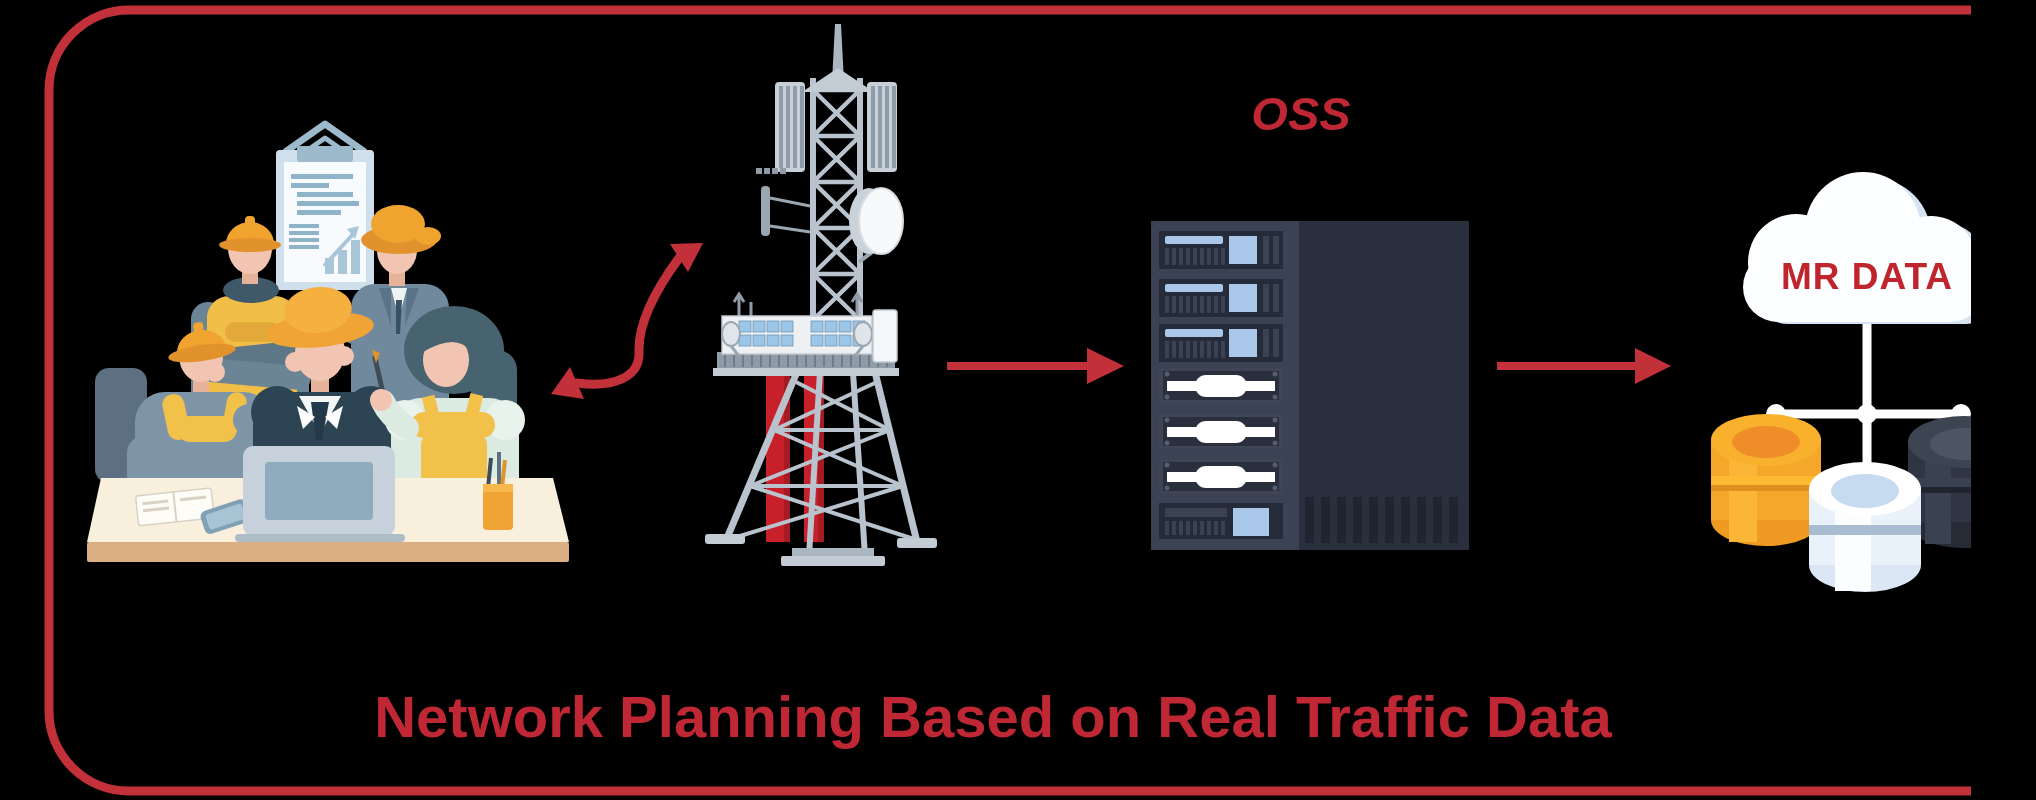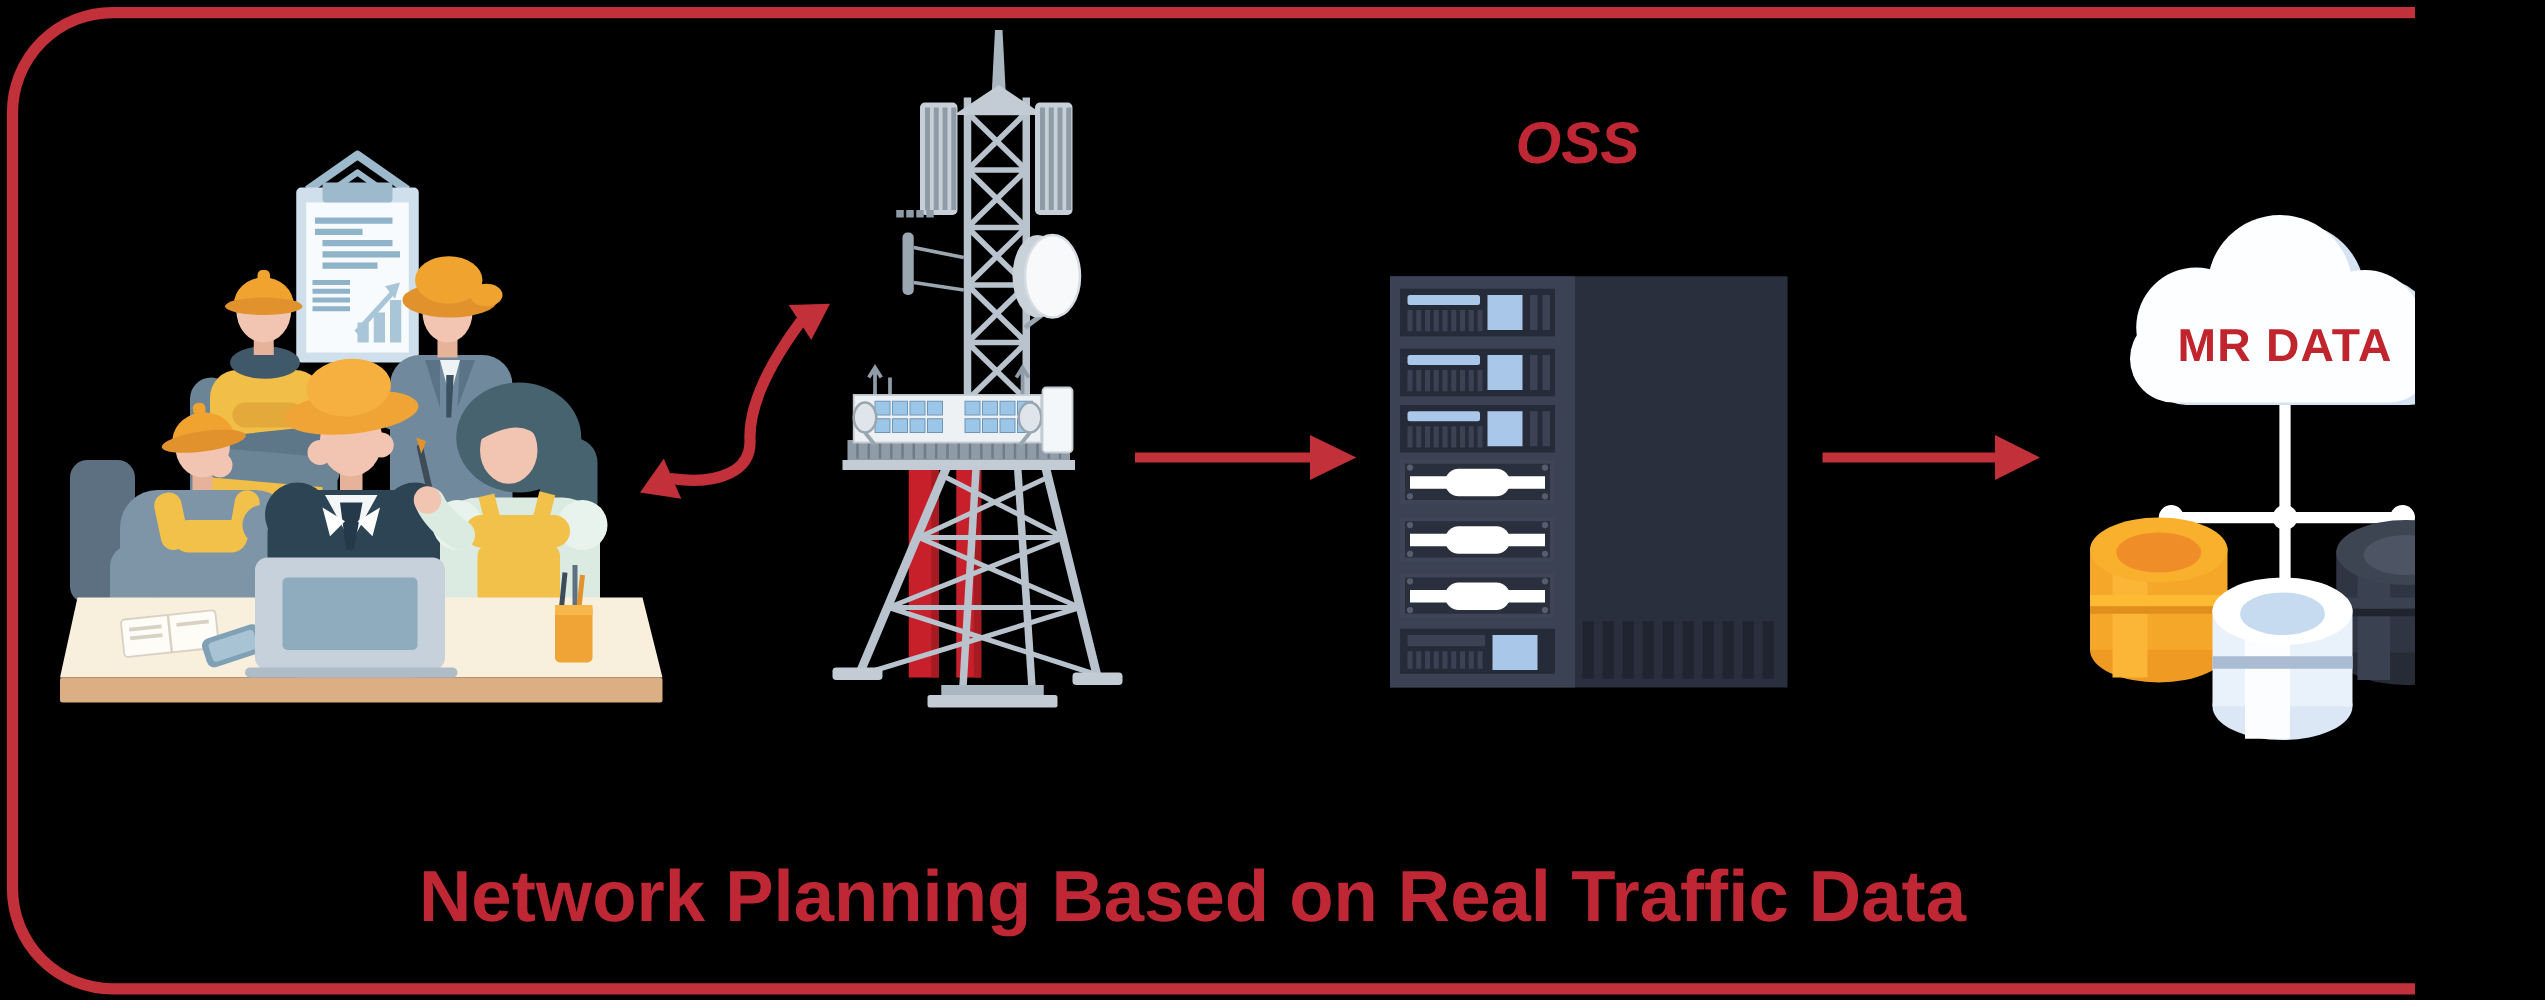--- a/index.html
+++ b/index.html
@@ -1,16 +1,16 @@
 <!DOCTYPE html>
 <html><head>
 <meta charset="utf-8">
 <style>
   html,body{margin:0;padding:0;background:#000;}
-  .stage{position:relative;width:1932px;height:800px;background:#000;overflow:hidden;}
+  .stage{position:relative;width:1932px;height:800px;background:#000;overflow:hidden;padding-left:39px;}
   svg{display:block;}
   text{font-family:"Liberation Sans", sans-serif;}
   .title-text{font-weight:bold;font-size:58px;}
   .oss-text{font-weight:bold;font-style:italic;font-size:47px;}
   .cloud-text{font-weight:bold;font-size:37px;letter-spacing:1px;}
 </style>
 </head>
 <body>
 
 <div class="stage">

